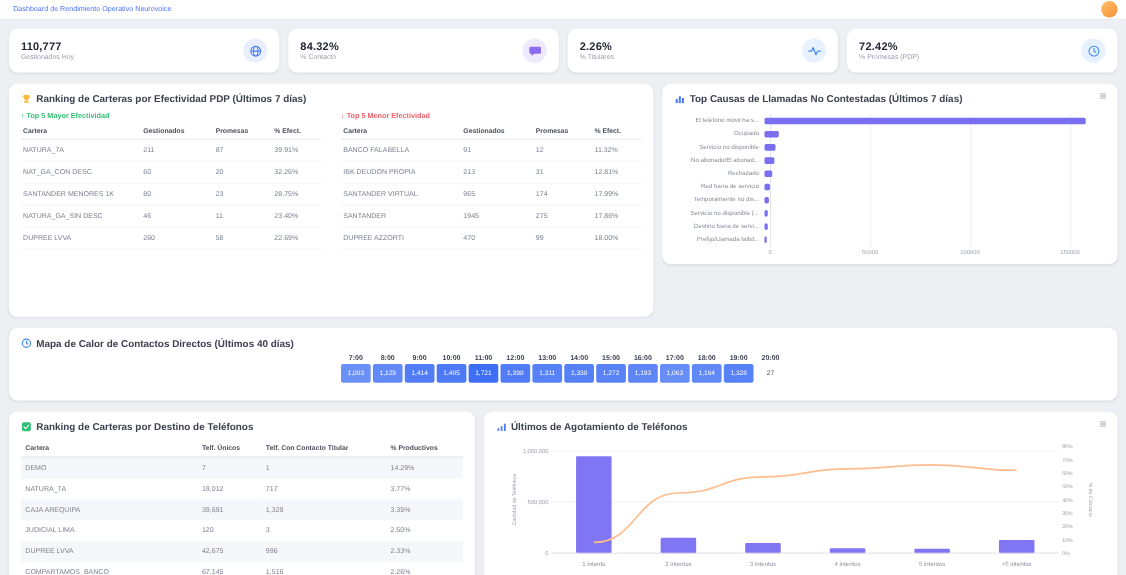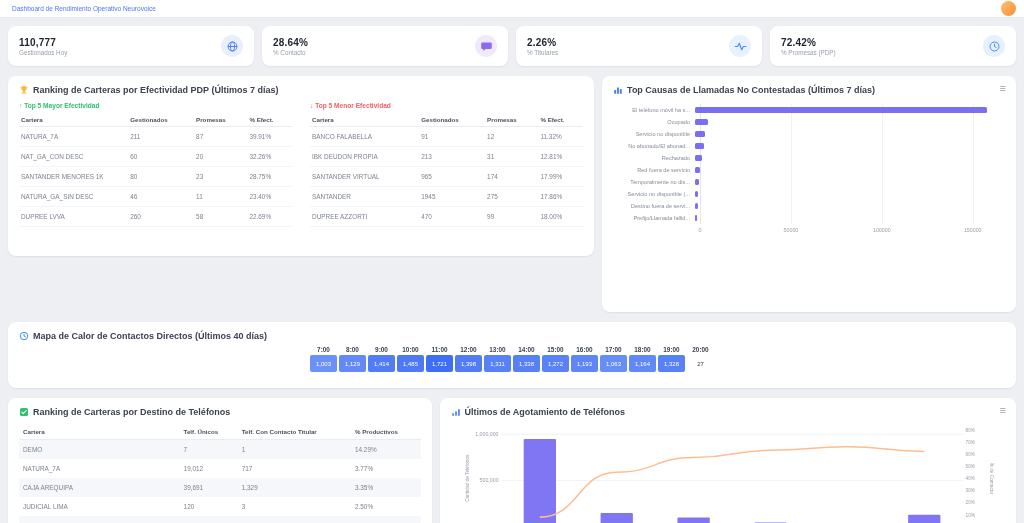--- a/index.html
+++ b/index.html
@@ -13,22 +13,22 @@
   .kpi-card{flex:1;background:#fff;border-radius:8px;box-shadow:0 1px 2px rgba(20,30,60,.07);padding:6px 11px;display:flex;justify-content:space-between;align-items:center;height:40px}
   .kpi-value{font-size:10px;font-weight:bold;color:#222733;letter-spacing:.2px}
   .kpi-label{font-size:6.3px;color:#98a0ae;margin-top:1px}
   .kpi-icon{width:22px;height:22px;border-radius:50%;display:flex;align-items:center;justify-content:center}
   .kpi-icon svg{width:13px;height:13px;display:block}
   .card{background:#fff;border-radius:8px;box-shadow:0 1px 2px rgba(20,30,60,.07);padding:9px 11px}
   .card-title{display:flex;align-items:center;gap:4px;font-size:9px;font-weight:bold;color:#3c4250}
   .t-icon svg{width:10px;height:10px;display:block}
   .menu-btn{position:absolute;top:7px;right:10px;font-size:11px;color:#9aa1ad;cursor:pointer;line-height:1}
   .row2{display:flex;gap:8px;margin-top:10px}
-  .efe-card{flex:59;height:180px}
-  .causas-card{flex:41;height:236px;position:relative}
+  .efe-card{flex:59;height:212px}
+  .causas-card{flex:41;height:164px;position:relative}
   .split{display:flex;gap:18px;margin-top:7px}
   .half{flex:1}
   .subhead{font-size:6.6px;font-weight:bold;margin-bottom:4px}
   .subhead.green{color:#2fbf71}
   .subhead.red{color:#f0616a}
   table.mini{width:100%;border-collapse:collapse}
   table.mini th{font-size:6.2px;color:#4a505c;text-align:left;padding:3px 2px;border-bottom:1px solid #e9ebf0;font-weight:bold;white-space:nowrap}
   table.mini td{font-size:6.4px;color:#7c8290;padding:6px 2px;border-bottom:1px solid #f3f4f7;white-space:nowrap}
   table.mini th:first-child,table.mini td:first-child{width:40%}
   table.mini.striped td{border-bottom:none;padding:6px 4px}
@@ -80,21 +80,21 @@
             <g fill="none" stroke="#4a7cf6" stroke-width="1.2">
               <circle cx="8" cy="8" r="5.5"></circle>
               <ellipse cx="8" cy="8" rx="2.5" ry="5.5"></ellipse>
               <path d="M2.5 8h11"></path>
             </g>
           </svg>
         </div>
       </div>
       <div class="kpi-card">
         <div>
-          <div class="kpi-value">28.64%</div>
+          <div class="kpi-value">84.32%</div>
           <div class="kpi-label">% Contacto</div>
         </div>
         <div class="kpi-icon" style="background: rgb(239, 233, 254);">
           <svg viewBox="0 0 16 16">
             <path d="M3 3h10a1.5 1.5 0 0 1 1.5 1.5v5A1.5 1.5 0 0 1 13 11H7l-3 2.5V11H3A1.5 1.5 0 0 1 1.5 9.5v-5A1.5 1.5 0 0 1 3 3z" fill="#8b6cf0"></path>
           </svg>
         </div>
       </div>
       <div class="kpi-card">
         <div>

